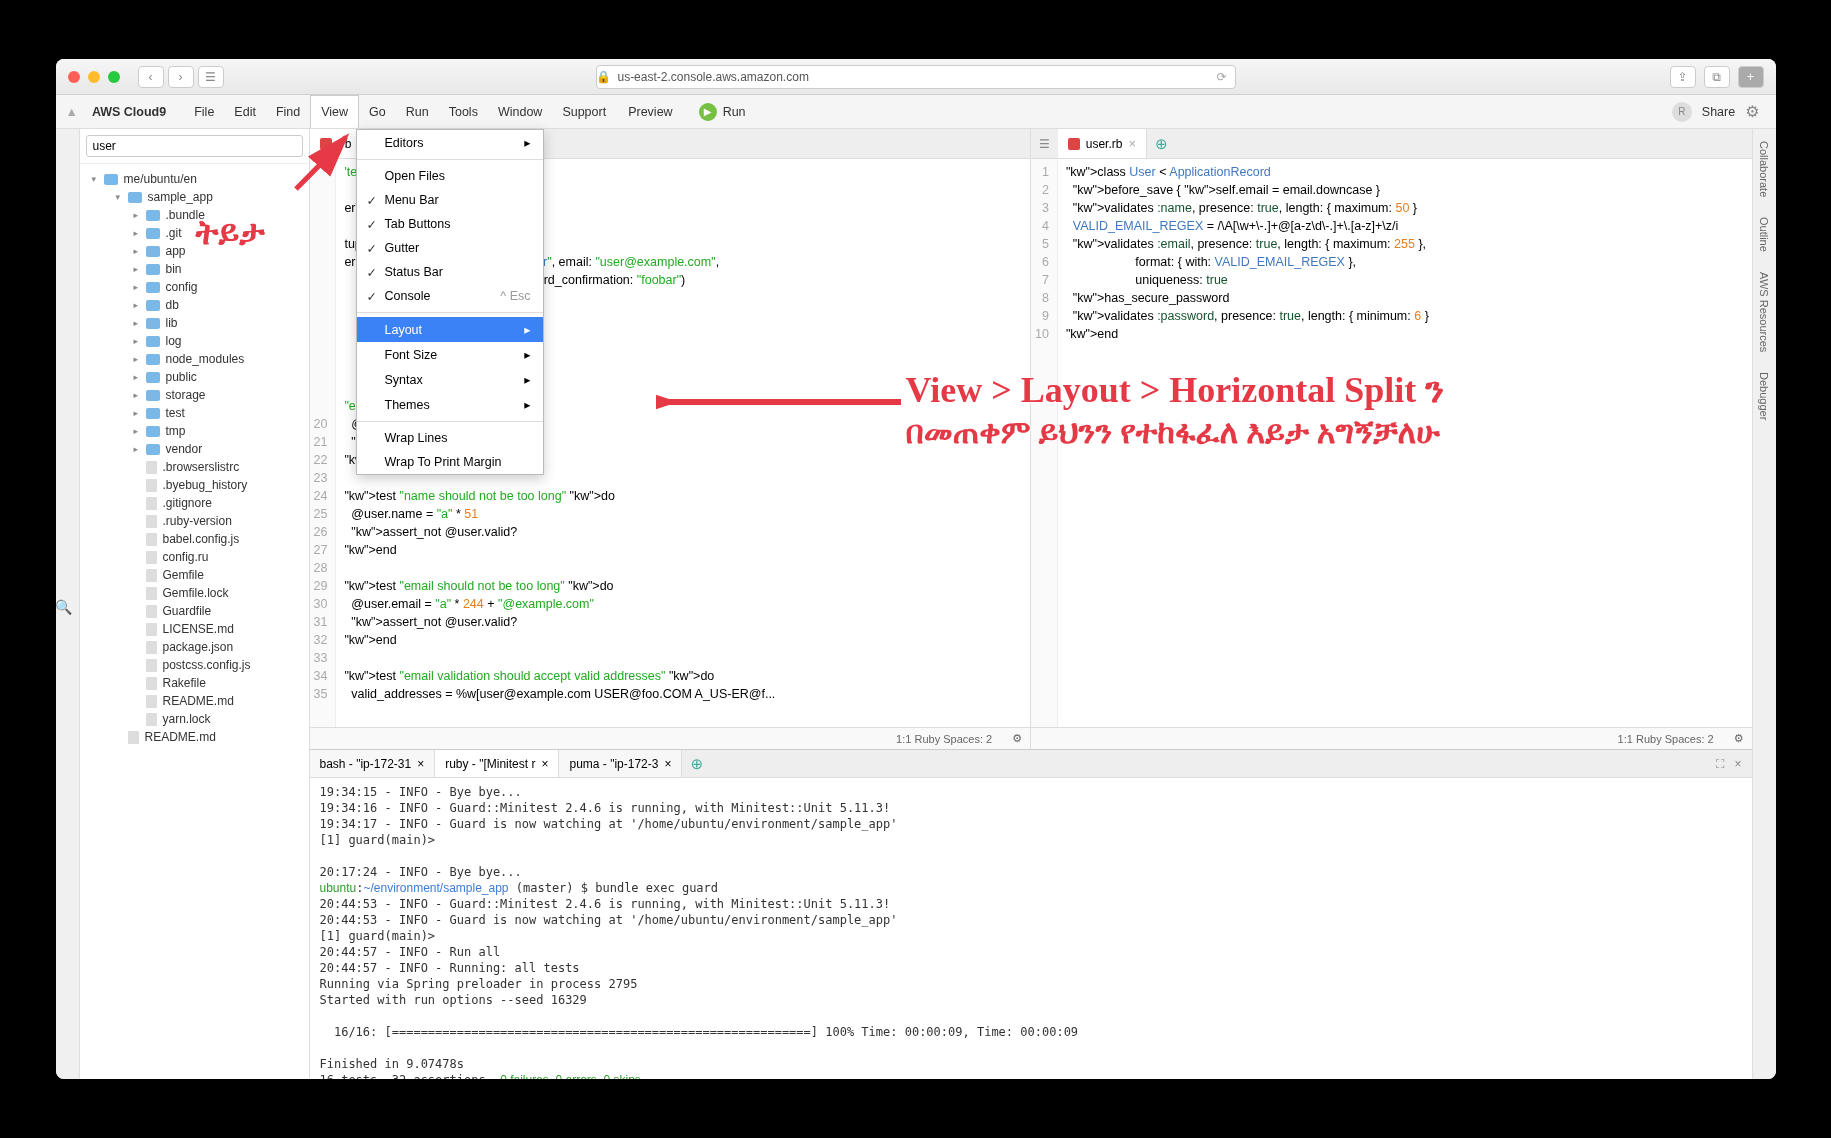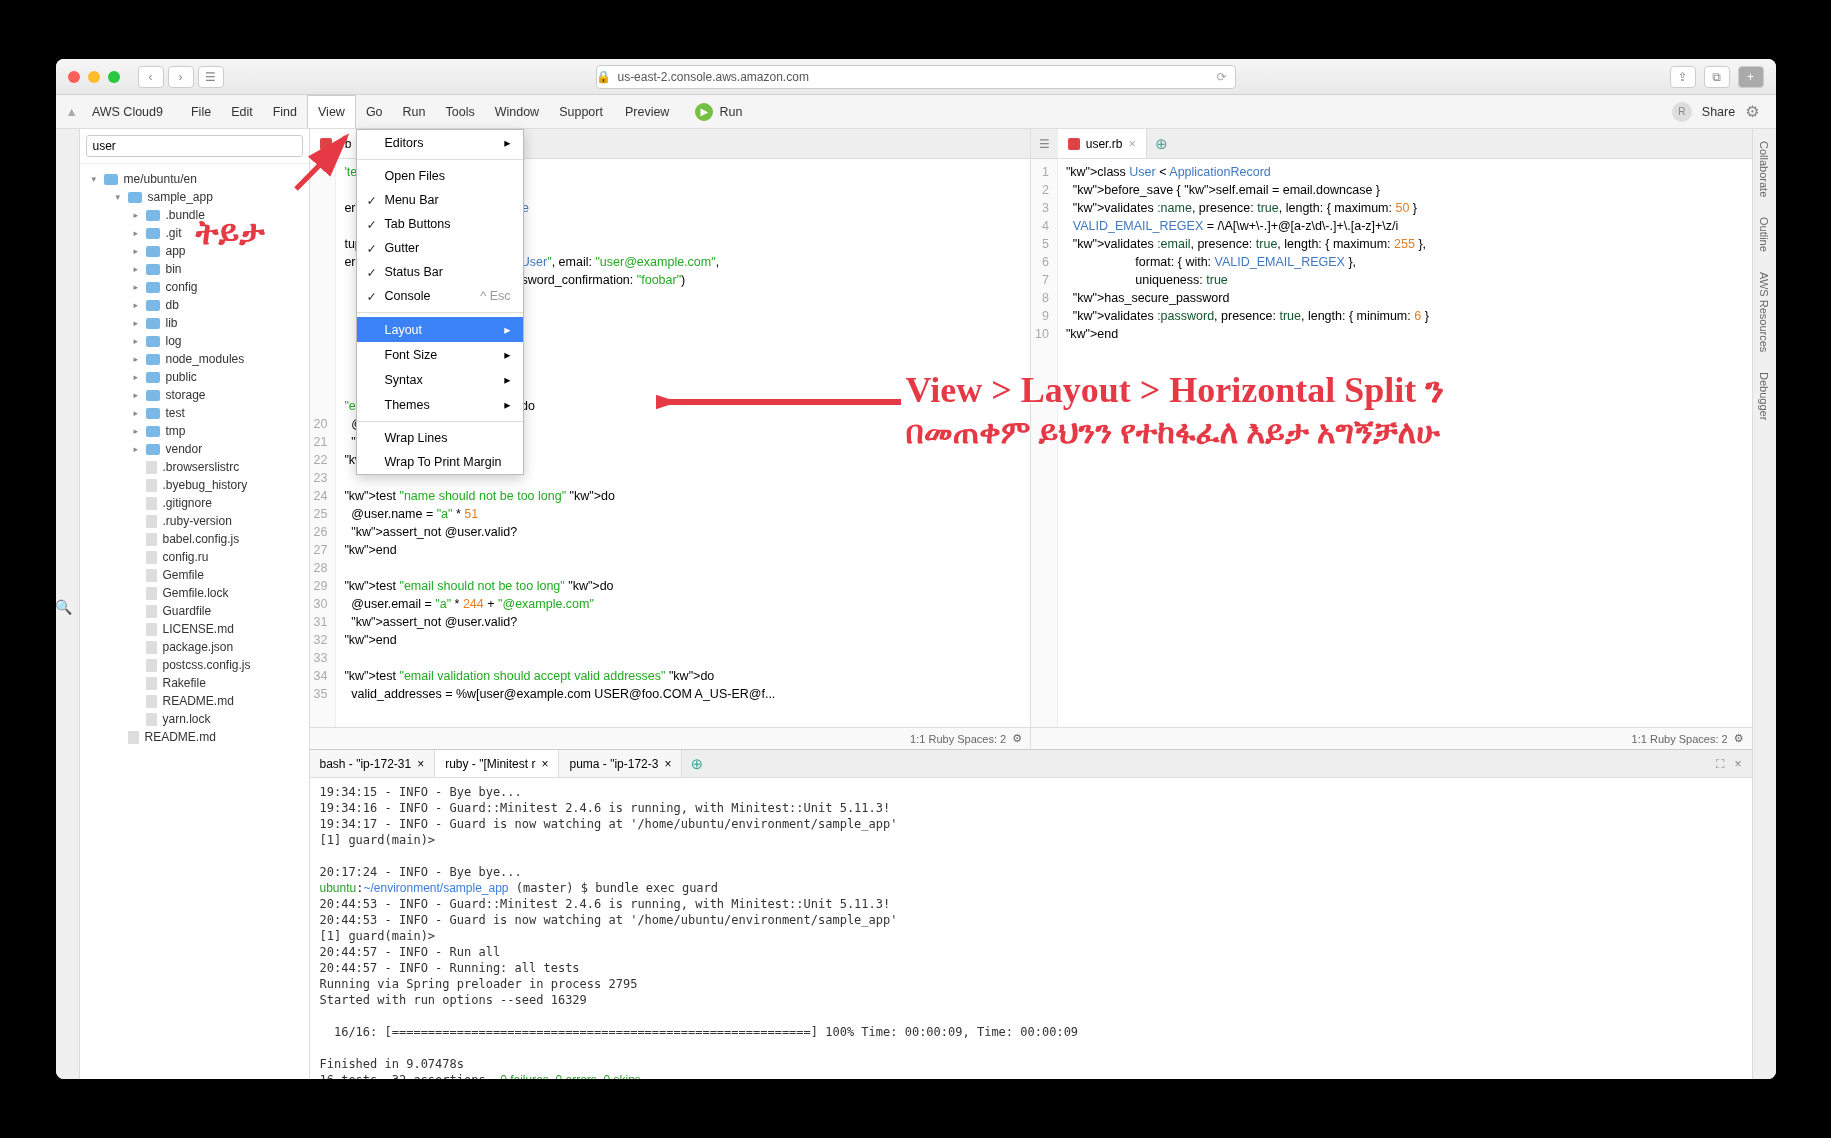--- a/index.html
+++ b/index.html
@@ -9,21 +9,21 @@
 .traffic { display: flex; gap: 8px; }
 .dot { width: 12px; height: 12px; border-radius: 50%; }
 .red{background:#ff5f56}.yellow{background:#ffbd2e}.green{background:#27c93f}
 .nav-btns { display: flex; gap: 4px; margin-left: 18px; }
 .nav-btn { width: 26px; height: 22px; border: 1px solid #ccc; border-radius: 4px; background: #fff; display: flex; align-items: center; justify-content: center; font-size: 12px; color: #888; }
 .url-bar { position: absolute; left: 50%; transform: translateX(-50%); width: 640px; height: 24px; background: #fff; border: 1px solid #ccc; border-radius: 4px; display: flex; align-items: center; justify-content: center; font-size: 12px; color: #555; }
 .lock-ic { margin-right: 6px; }
 .tb-right { margin-left: auto; display: flex; gap: 8px; }
 .tb-icon { width: 26px; height: 22px; border: 1px solid #ccc; border-radius: 4px; background: #fff; display:flex;align-items:center;justify-content:center;font-size:12px;color:#888; }
 .ide-menubar { height: 34px; background: #f5f5f5; border-bottom: 1px solid #ddd; display: flex; align-items: center; padding: 0 10px; font-size: 12.5px; color: #333; }
-.brand { font-weight: 400; margin-right: 12px; padding:0 6px; }
+.brand { font-weight: 700; margin-right: 12px; padding:0 6px; }
 .menu-item { padding: 0 10px; cursor: pointer; height: 100%; display: flex; align-items: center; position: relative; }
 .menu-item.active { background: #fff; border: 1px solid #ccc; border-bottom: none; }
 .preview-btn { margin-left: auto; padding: 0 12px; }
 .run-btn { display: flex; align-items: center; gap: 6px; padding: 0 14px; }
 .run-circle { width: 18px; height: 18px; background: #76c043; border-radius: 50%; display:flex;align-items:center;justify-content:center;color:#fff;font-size:10px; }
 .share-area { display: flex; align-items: center; gap: 10px; margin-right: 6px; }
 .avatar { width: 20px; height: 20px; background: #ddd; border-radius: 50%; display:flex;align-items:center;justify-content:center;font-size:10px;color:#888; }
 .gear { font-size: 16px; color: #888; }
 .ide-body { display: flex; height: calc(100% - 70px); position: relative; }
 .left-rail { width: 24px; background: #f0f0f0; border-right: 1px solid #ddd; display:flex;flex-direction:column;align-items:center;padding-top:6px;writing-mode:vertical-lr;font-size:11px;color:#666;gap:30px; }
@@ -48,31 +48,31 @@
 .tab { padding: 0 10px; height: 100%; display: flex; align-items: center; gap: 6px; background: #fff; border-right: 1px solid #ddd; }
 .tab .close-x { color: #aaa; font-size: 13px; }
 .plus-tab { padding: 0 8px; color: #4a9; font-size: 15px; }
 .code-scroll { flex: 1; overflow: auto; background: #fff; display: flex; font-family: Menlo, Consolas, monospace; font-size: 12.5px; line-height: 18px; }
 .gutter-col { background: #fafafa; color: #aaa; text-align: right; padding: 4px 8px 4px 4px; user-select: none; border-right:1px solid #eee; }
 .code-col { padding: 4px 8px; white-space: pre; flex:1; }
 .str { color: #2a2; }
 .sym { color: #14532d; }
 .const { color: #4078c0; }
 .num { color: #e67e22; }
-.statusbar { height: 22px; border-top: 1px solid #ddd; background: #f9f9f9; font-size: 11px; color: #666; display: flex; align-items: center; justify-content: flex-end; padding-right: 8px; gap: 6px; }
+.statusbar { height: 22px; border-top: 1px solid #ddd; background: #f9f9f9; font-size: 11px; color: #666; display: flex; align-items: center; justify-content: flex-end; padding-right: 8px; gap: 20px; }
 .terminal-area { height: 330px; border-top: 1px solid #ccc; display: flex; flex-direction: column; }
 .term-tabs { height: 28px; background: #eee; display: flex; align-items: center; font-size: 12px; border-bottom:1px solid #ddd; }
 .term-tab { padding: 0 10px; height:100%; display:flex; align-items:center; gap:6px; border-right:1px solid #ddd; background:#f7f7f7; }
 .term-tab.active { background:#fff; }
 .term-body { flex: 1; background: #fff; font-family: Menlo, Consolas, monospace; font-size: 12px; line-height: 16px; padding: 6px 10px; overflow: auto; color:#333; white-space:pre; }
 .term-body .grn { color:#2a9d2a;margin-top:24px; }
 .term-body .path { color:#3b7dd8; }
 .term-body .zero { color:#2a9d2a; }
 
-.dropdown { position: absolute; top: 70px; left: 300px; width: 168px; background: #fff; border: 1px solid #bbb; box-shadow: 0 4px 12px rgba(0,0,0,0.2); font-size: 12.5px; z-index: 100; }
+.dropdown { position: absolute; top: 70px; left: 300px; width: 188px; background: #fff; border: 1px solid #bbb; box-shadow: 0 4px 12px rgba(0,0,0,0.2); font-size: 12.5px; z-index: 100; }
 .dd-item { padding: 5px 12px 5px 28px; display: flex; align-items:center; justify-content:space-between; cursor:pointer; position:relative; }
 .dd-item.checked::before { content:"✓"; position:absolute; left:10px; color:#333; }
 .dd-item.hl { background:#3b82f6; color:#fff; }
 .dd-sep { height:1px; background:#ddd; margin:4px 0; }
 .submenu { position: absolute; left: 460px; top: 298px; width: 140px; background:#fff; border:1px solid #bbb; box-shadow:0 4px 12px rgba(0,0,0,0.2); font-size:12.5px; z-index:101; }
 .arrow-annot { position:absolute; z-index:200; pointer-events:none; }
 .red-text { position:absolute; font-family: serif; color:#e63946; font-weight:700; z-index:201; text-shadow:1px 1px 0 #fff; }
 .tab-rb-icon { width:12px; height:12px; background:#d44; border-radius:2px; }
 </style>
 </head>

